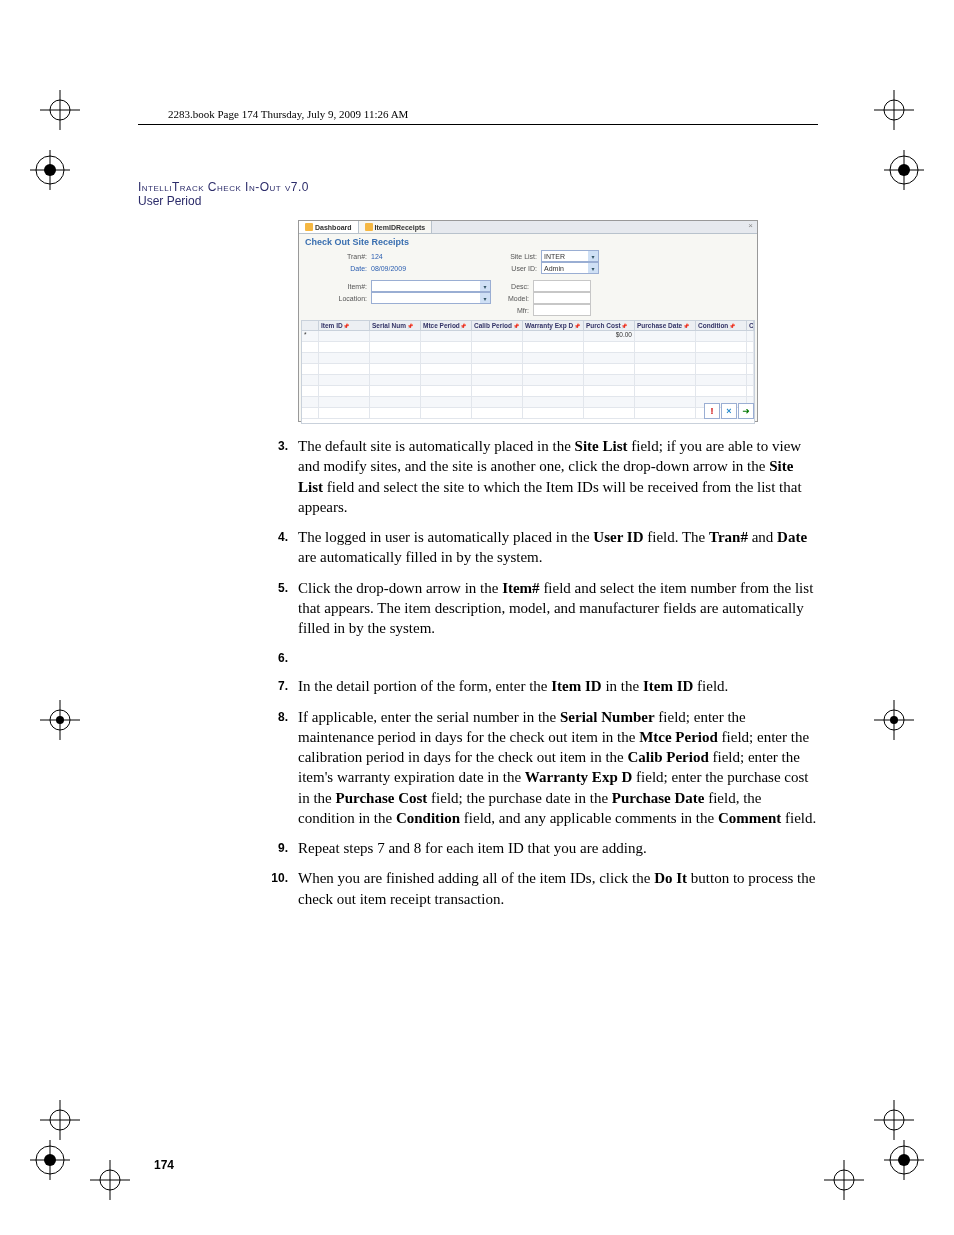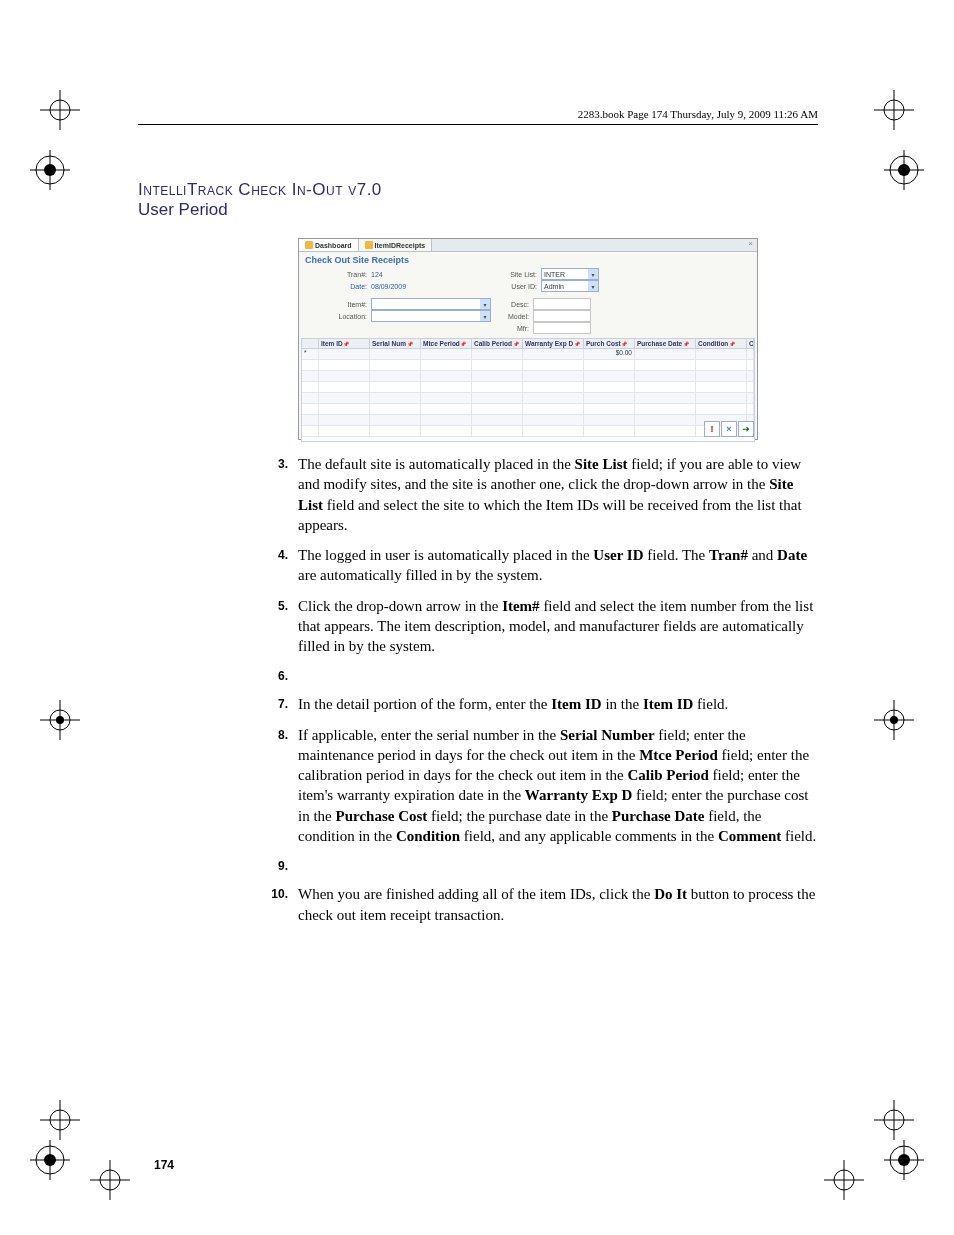--- a/index.html
+++ b/index.html
@@ -10,22 +10,22 @@
     font-family: "Times New Roman", serif;
     font-size: 15px;
     color: #000;
     background: #fff;
     position: relative;
   }
   .page { position: absolute; left: 138px; top: 108px; width: 680px; }
   .reg { position: absolute; width: 40px; height: 40px; }
   .reg svg { width: 40px; height: 40px; }
   .rule { border-top: 0.5px solid #000; position: absolute; left: 120px; right: 120px; }
-  .tophdr { font-size: 11px; margin-left: 30px; margin-bottom: 4px; text-align: right;}
-  .running { font-family: Verdana, Arial, sans-serif; font-size: 17px; color:#2c2c6a; margin-top:55px; margin-bottom:18px;}
+  .tophdr { font-size: 11px; margin-left: 30px; margin-bottom: 4px;}
+  .running { font-family: Verdana, Arial, sans-serif; font-size: 12px; color:#2c2c6a; margin-top:55px; margin-bottom:12px;}
   .running .sc { font-variant: small-caps; letter-spacing:0.5px;}
   .screenshot { width:458px; height:200px; margin-left:160px; border:1px solid #999; font-family: Tahoma, Arial, sans-serif; font-size:7px; color:#333; background:#f7f7f3; position:relative; }
   .tabbar { display:flex; background:#e6e9ee; border-bottom:1px solid #b8c2cc;}
   .tab { padding:2px 6px; display:flex; align-items:center; gap:2px; font-size:7px;}
   .tab.active { background:#f7f7f3; font-weight:bold; border-right:1px solid #b8c2cc;}
   .tab.inactive { background:#fff; border-right:1px solid #b8c2cc; font-weight:bold;}
   .tab .ticon{ width:8px;height:8px;background:#f5b742;border-radius:1px;}
   .closex{ margin-left:auto; padding:0 4px; color:#888; font-size:8px; cursor:default;}
   .formtitle{ color:#3a6fb0; font-weight:bold; font-size:9px; padding:3px 6px;}
   .row{ display:flex; align-items:center; height:12px;}
@@ -371,20 +371,21 @@
     <li>
         <span class="num">7.</span>
         <span class="txtb">In the detail portion of the form, enter the <span class="b">Item ID</span> in the <span class="b">Item ID</span> field.</span>
       </li>
     <li>
         <span class="num">8.</span>
         <span class="txtb">If applicable, enter the serial number in the <span class="b">Serial Number</span> field; enter the maintenance period in days for the check out item in the <span class="b">Mtce Period</span> field; enter the calibration period in days for the check out item in the <span class="b">Calib Period</span> field; enter the item's warranty expiration date in the <span class="b">Warranty Exp D</span> field; enter the purchase cost in the <span class="b">Purchase Cost</span> field; the purchase date in the <span class="b">Purchase Date</span> field, the condition in the <span class="b">Condition</span> field, and any applicable comments in the <span class="b">Comment</span> field.</span>
       </li>
     <li>
         <span class="num">9.</span>
+        <span class="txtb">Repeat steps 7 and 8 for each item ID that you are adding.</span>
       </li>
     <li>
         <span class="num">10.</span>
         <span class="txtb">When you are finished adding all of the item IDs, click the <span class="b">Do It</span> button to process the check out item receipt transaction.</span>
       </li>
   </ol>
 
   <div class="pagenum">174</div>
 </div>
 

